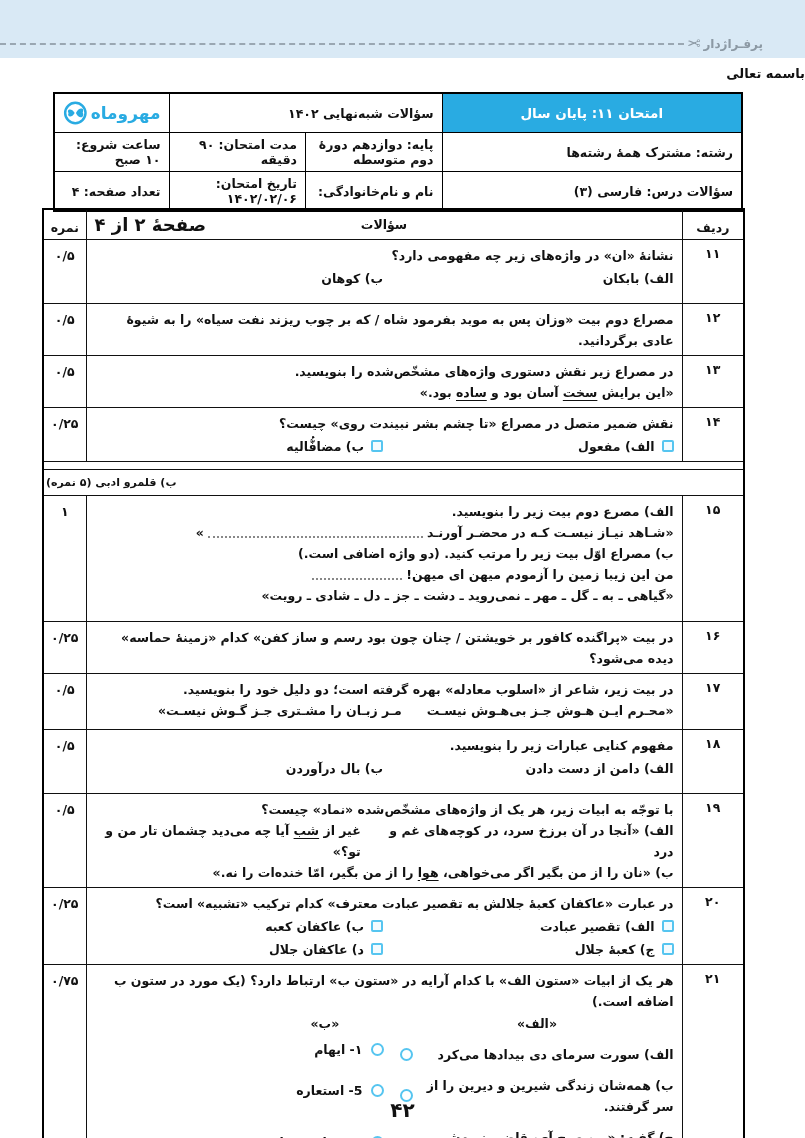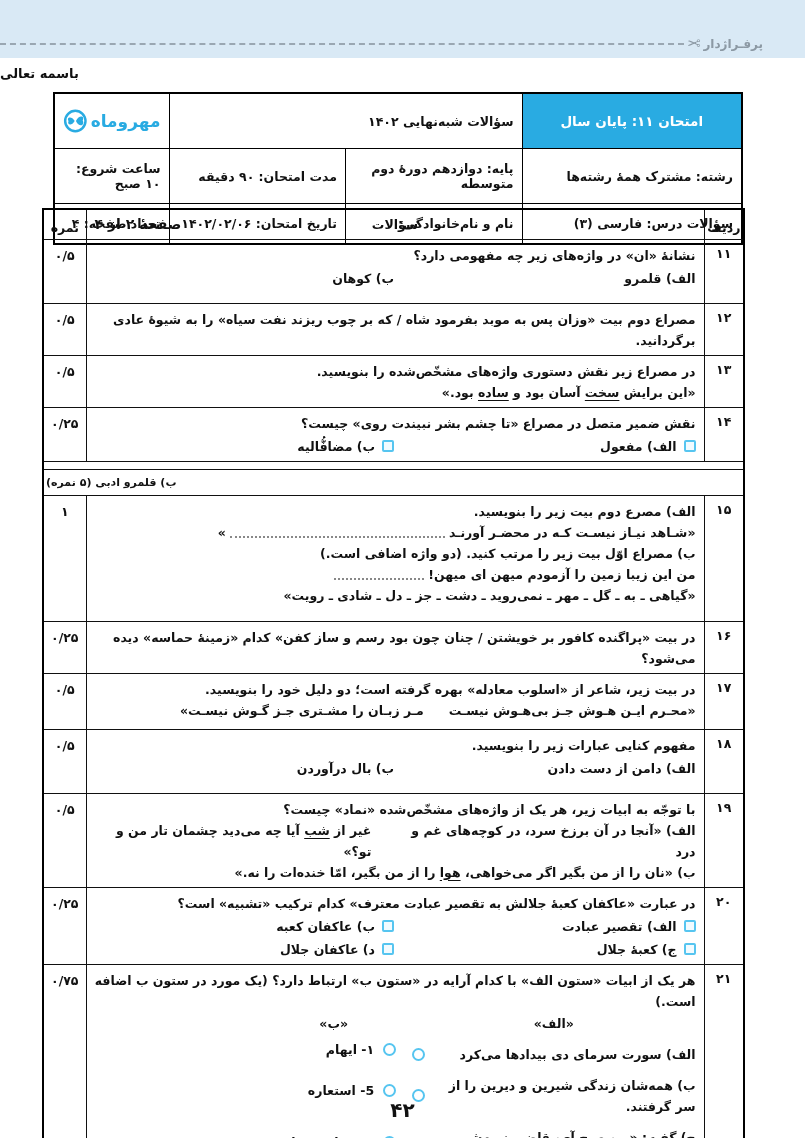--- a/index.html
+++ b/index.html
@@ -6,44 +6,44 @@
   body { background:#ffffff; font-family:"DejaVu Sans", sans-serif; }
   .page { position:relative; width:805px; height:1138px; background:#fff; direction:rtl; color:#111; overflow:hidden; }
 
   
   .band { position:absolute; top:0; left:0; width:805px; height:58px; background:#d9e9f5; }
   .cut { position:absolute; left:0; right:0; top:36px; display:flex; align-items:center; direction:ltr; }
   .dashes { flex:1; border-top:2px dashed #9aa7b2; }
   .scissors { color:#8c99a4; font-size:16px; line-height:1; transform:scaleX(-1); margin:0 3px; }
   .perf-label { color:#8c99a4; font-size:12px; font-weight:bold; margin-right:42px; }
 
-  .bismillah { position:absolute; top:66px; width:100%; text-align:left; font-size:13px; font-weight:bold; }
+  .bismillah { position:absolute; top:66px; width:100%; text-align:right; font-size:13px; font-weight:bold; }
 
   
   table { border-collapse:collapse; }
   .header-table { position:absolute; top:92px; right:62px; width:690px; border:2px solid #000; table-layout:fixed; }
-  .header-table td { border:1px solid #000; font-size:12.5px; font-weight:bold; padding:12px 8px; height:35px; vertical-align:middle; }
+  .header-table td { border:1px solid #000; font-size:12.5px; font-weight:bold; padding:4px 8px; height:35px; vertical-align:middle; }
   .header-table tr.r1 td { height:38px; }
-  .c1{width:220px;} .c2{width:168px;} .c3{width:155px;} .c4{width:115px;}
+  .c1{width:300px;} .c2{width:168px;} .c3{width:155px;} .c4{width:115px;}
   td.blue { background:#29abe2; color:#fff; text-align:center; font-size:13.5px; }
   td.center { text-align:right; }
   .logo-cell { text-align:center; padding:2px; }
   .logo-wrap { display:flex; align-items:center; justify-content:center; gap:3px; direction:ltr; }
   .logo-text { color:#29abe2; font-size:17px; font-weight:bold; }
 
   
   .q-table { position:absolute; top:208px; right:60px; width:703px; border:2px solid #000; table-layout:fixed; }
   .q-table td { border:1px solid #111; vertical-align:top; font-size:12.5px; font-weight:bold; }
-  .col-radif{width:40px;} .col-nomre{width:43px;}
+  .col-radif{width:62px;} .col-nomre{width:43px;}
   .radif { text-align:center; padding-top:6px; font-size:13px;margin-top:18px; }
   .nomre { text-align:center; padding-top:8px; font-size:12px; }
   .qcell { padding:5px 8px 4px 6px; line-height:21px; }
   .thead-row td { height:30px; vertical-align:middle; }
   .th-main { position:relative; text-align:center; font-size:13px; }
-  .page-ind { position:absolute; left:8px; top:50%; transform:translateY(-50%); font-size:14px; }
+  .page-ind { position:absolute; left:8px; top:50%; transform:translateY(-50%); font-size:18px; }
   tr.h64 td{height:64px;} tr.h30 td{height:30px;} tr.h46 td{height:46px;} tr.h50 td{height:50px;}
   tr.h126 td{height:126px;} tr.h32 td{height:32px;} tr.h56 td{height:56px;} tr.h74 td{height:74px;}
   tr.h72 td{height:72px;} tr.h168 td{height:168px;}
   tr.spacer td { height:8px; padding:0; }
   td.section { text-align:left; font-size:11px; height:26px; vertical-align:middle; padding:2px; }
 
   .opts { display:flex; margin-top:2px; }
   .opts .half { flex:0 0 50%; }
   .opt { display:inline-flex; align-items:center; gap:7px; }
   .checkbox { display:inline-block; width:12px; height:12px; border:2px solid #56c5f0; border-radius:2px; background:#f2fbff; flex:0 0 auto; }
@@ -120,21 +120,21 @@
         <span class="page-ind">صفحهٔ ۲ از ۴</span>
       </td>
       <td class="radif col-nomre">نمره</td>
     </tr>
 
     <tr class="h64">
       <td class="radif">۱۱</td>
       <td class="qcell">
         <div>نشانهٔ «ان» در واژه‌های زیر چه مفهومی دارد؟</div>
         <div class="opts">
-          <span class="opt half">الف) قلمرو</span>
+          <span class="opt half">الف) بابکان</span>
           <span class="opt">ب) کوهان</span>
         </div>
       </td>
       <td class="nomre">۰/۵</td>
     </tr>
 
     <tr class="h30">
       <td class="radif">۱۲</td>
       <td class="qcell">
             <div>مصراع دوم بیت «وزان پس به موبد بفرمود شاه / که بر چوب ریزند نفت سیاه» را به شیوهٔ عادی برگردانید.</div>

